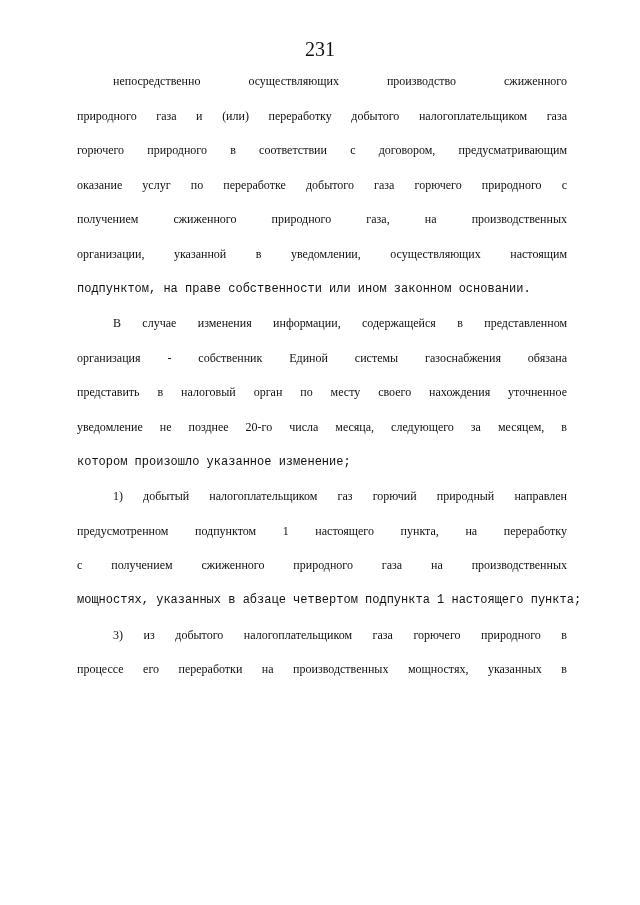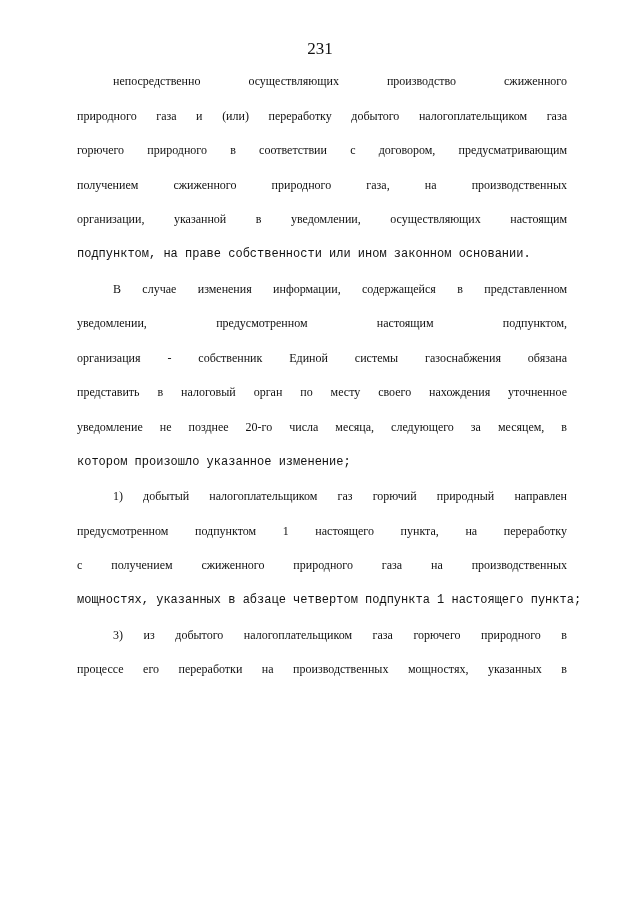--- a/index.html
+++ b/index.html
@@ -14,21 +14,21 @@
       overflow: hidden;
       font-family: "Liberation Serif", "DejaVu Serif", serif;
       color: #111111;
     }
     .page-number {
       position: absolute;
       top: 38px;
       left: 0;
       width: 640px;
       text-align: center;
-      font-size: 17px;
+      font-size: 20px;
       line-height: 22px;
     }
     .body-text {
       position: absolute;
       top: 64px;
       left: 77px;
       width: 490px;
       font-size: 12px;
       line-height: 34.6px;
     }
@@ -49,25 +49,25 @@
   </style>
 </head>
 <body>
 
 <div class="page-number">231</div>
 
 <div class="body-text">
   <span class="line indent">непосредственно осуществляющих производство сжиженного</span>
   <span class="line">природного газа и (или) переработку добытого налогоплательщиком газа</span>
   <span class="line">горючего природного в соответствии с договором, предусматривающим</span>
+  <span class="line">оказание услуг по переработке добытого газа горючего природного с</span>
   <span class="line">получением сжиженного природного газа, на производственных</span>
   <span class="line">организации, указанной в уведомлении, осуществляющих настоящим</span>
   <span class="line last">подпунктом, на праве собственности или ином законном основании.</span>
   <span class="line indent">В случае изменения информации, содержащейся в представленном</span>
-  <span class="line">уведомлении, предусмотренном настоящим подпунктом,</span>
   <span class="line">организация - собственник Единой системы газоснабжения обязана</span>
   <span class="line">представить в налоговый орган по месту своего нахождения уточненное</span>
   <span class="line">уведомление не позднее 20-го числа месяца, следующего за месяцем, в</span>
   <span class="line last">котором произошло указанное изменение;</span>
   <span class="line indent">1) добытый налогоплательщиком газ горючий природный направлен</span>
   <span class="line">предусмотренном подпунктом 1 настоящего пункта, на переработку</span>
   <span class="line">с получением сжиженного природного газа на производственных</span>
   <span class="line last">мощностях, указанных в абзаце четвертом подпункта 1 настоящего пункта;</span>
   <span class="line indent">3) из добытого налогоплательщиком газа горючего природного в</span>
   <span class="line">процессе его переработки на производственных мощностях, указанных в</span>

